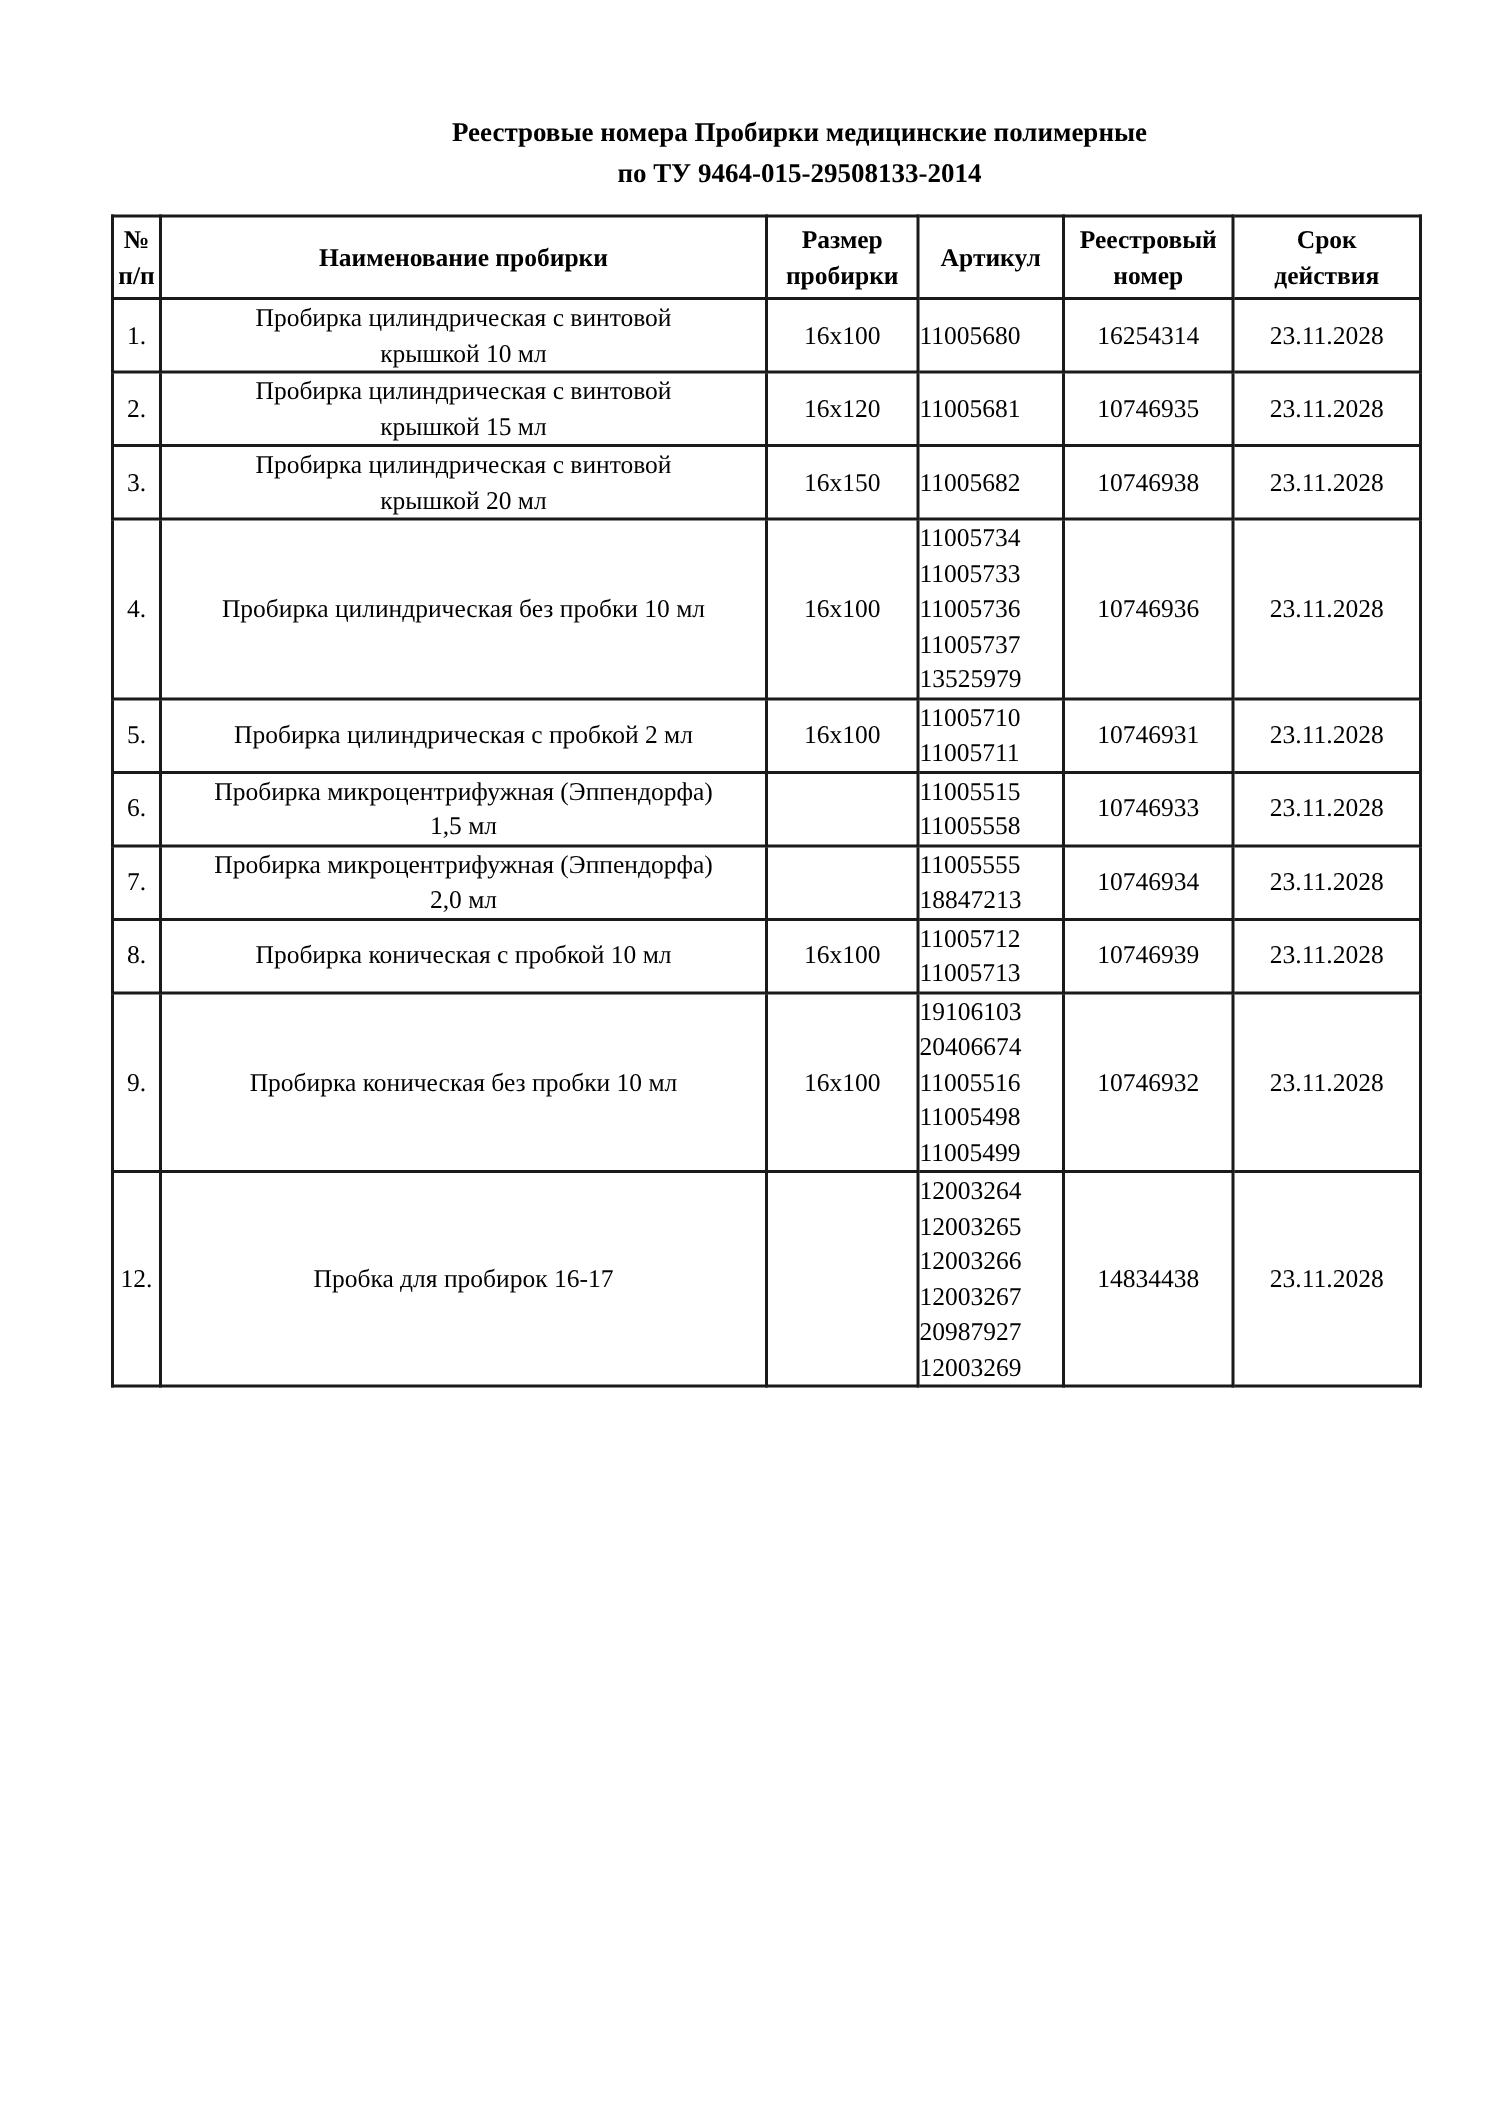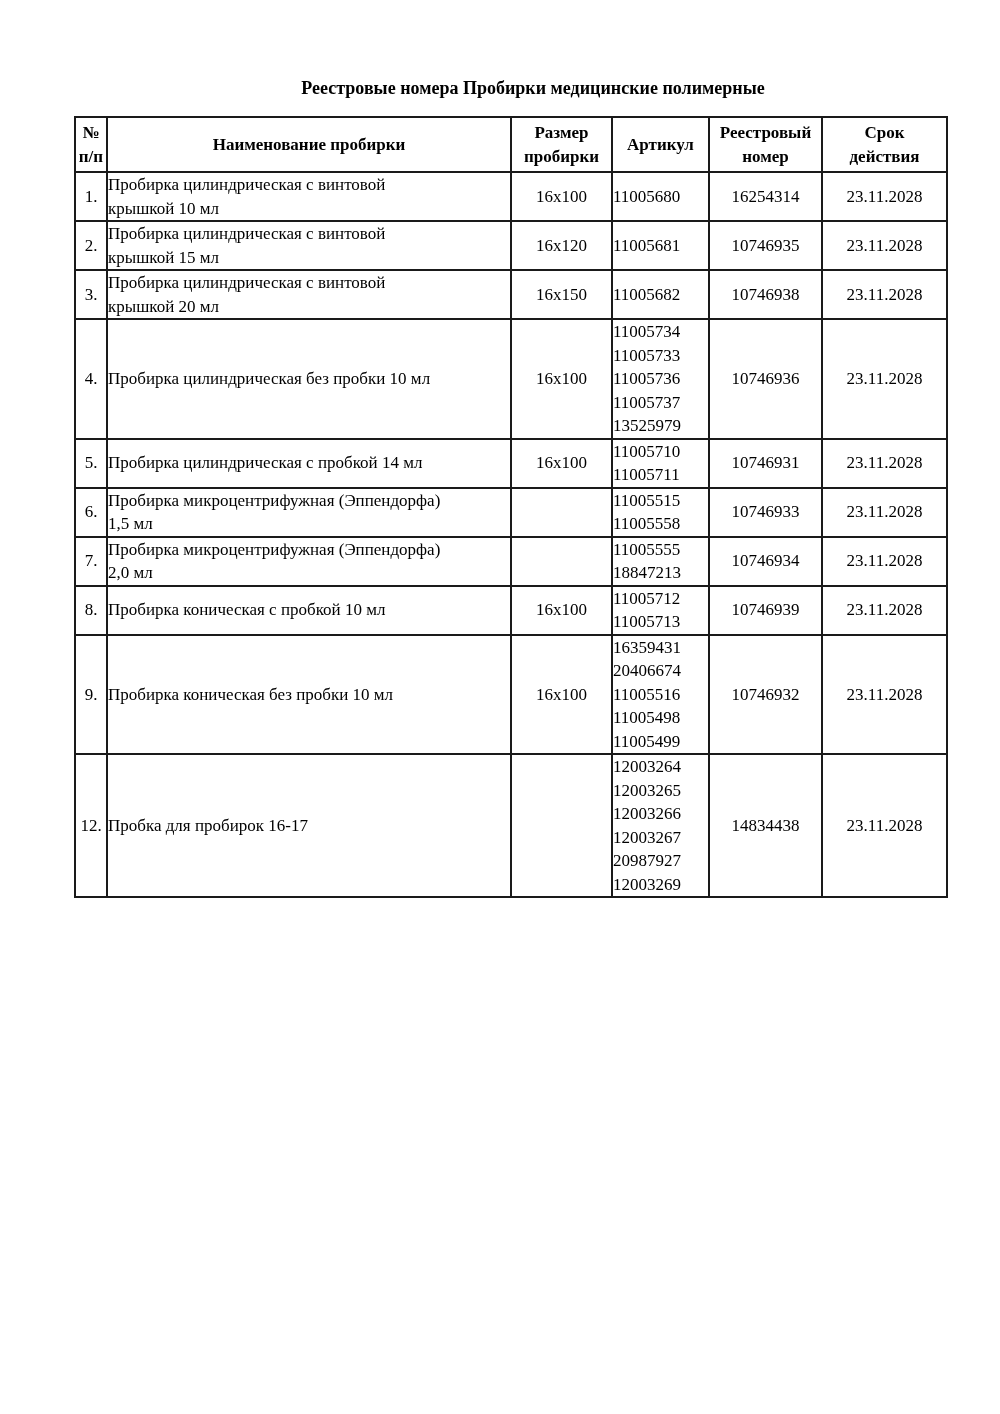--- a/index.html
+++ b/index.html
@@ -44,38 +44,39 @@
   table.registry th {
     font-weight: bold;
     text-align: center;
     white-space: pre-line;
     padding: 3px 2px;
   }
   td.cell-num {
     text-align: center;
   }
   td.cell-name {
-    text-align: left;
+    text-align: center;
     padding: 0 4px;
     white-space: pre-line;
   }
   td.cell-center {
     text-align: center;
   }
   .article-line {
     text-align: left;
     line-height: 23.5px;
   }
 </style>
 </head>
 <body>
 
 <div class="content">
   <div class="doc-title">
     <div>Реестровые номера Пробирки медицинские полимерные</div>
+    <div>по ТУ 9464-015-29508133-2014</div>
   </div>
 
   <table class="registry">
     <colgroup>
       <col style="width:32px">
       <col style="width:404px">
       <col style="width:101px">
       <col style="width:97px">
       <col style="width:113px">
       <col style="width:125px">
@@ -137,21 +138,21 @@
             <div class="article-line">11005733</div>
             <div class="article-line">11005736</div>
             <div class="article-line">11005737</div>
             <div class="article-line">13525979</div>
           </td>
           <td class="cell-center">10746936</td>
           <td class="cell-center">23.11.2028</td>
         </tr>
         <tr>
           <td class="cell-num">5.</td>
-          <td class="cell-name">Пробирка цилиндрическая с пробкой 14 мл</td>
+          <td class="cell-name">Пробирка цилиндрическая с пробкой 2 мл</td>
           <td class="cell-center">16x100</td>
           <td class="cell-center">
             <div class="article-line">11005710</div>
             <div class="article-line">11005711</div>
           </td>
           <td class="cell-center">10746931</td>
           <td class="cell-center">23.11.2028</td>
         </tr>
         <tr>
           <td class="cell-num">6.</td>
@@ -186,21 +187,21 @@
             <div class="article-line">11005713</div>
           </td>
           <td class="cell-center">10746939</td>
           <td class="cell-center">23.11.2028</td>
         </tr>
         <tr>
           <td class="cell-num">9.</td>
           <td class="cell-name">Пробирка коническая без пробки 10 мл</td>
           <td class="cell-center">16x100</td>
           <td class="cell-center">
-            <div class="article-line">16359431</div>
+            <div class="article-line">19106103</div>
             <div class="article-line">20406674</div>
             <div class="article-line">11005516</div>
             <div class="article-line">11005498</div>
             <div class="article-line">11005499</div>
           </td>
           <td class="cell-center">10746932</td>
           <td class="cell-center">23.11.2028</td>
         </tr>
         <tr>
           <td class="cell-num">12.</td>

